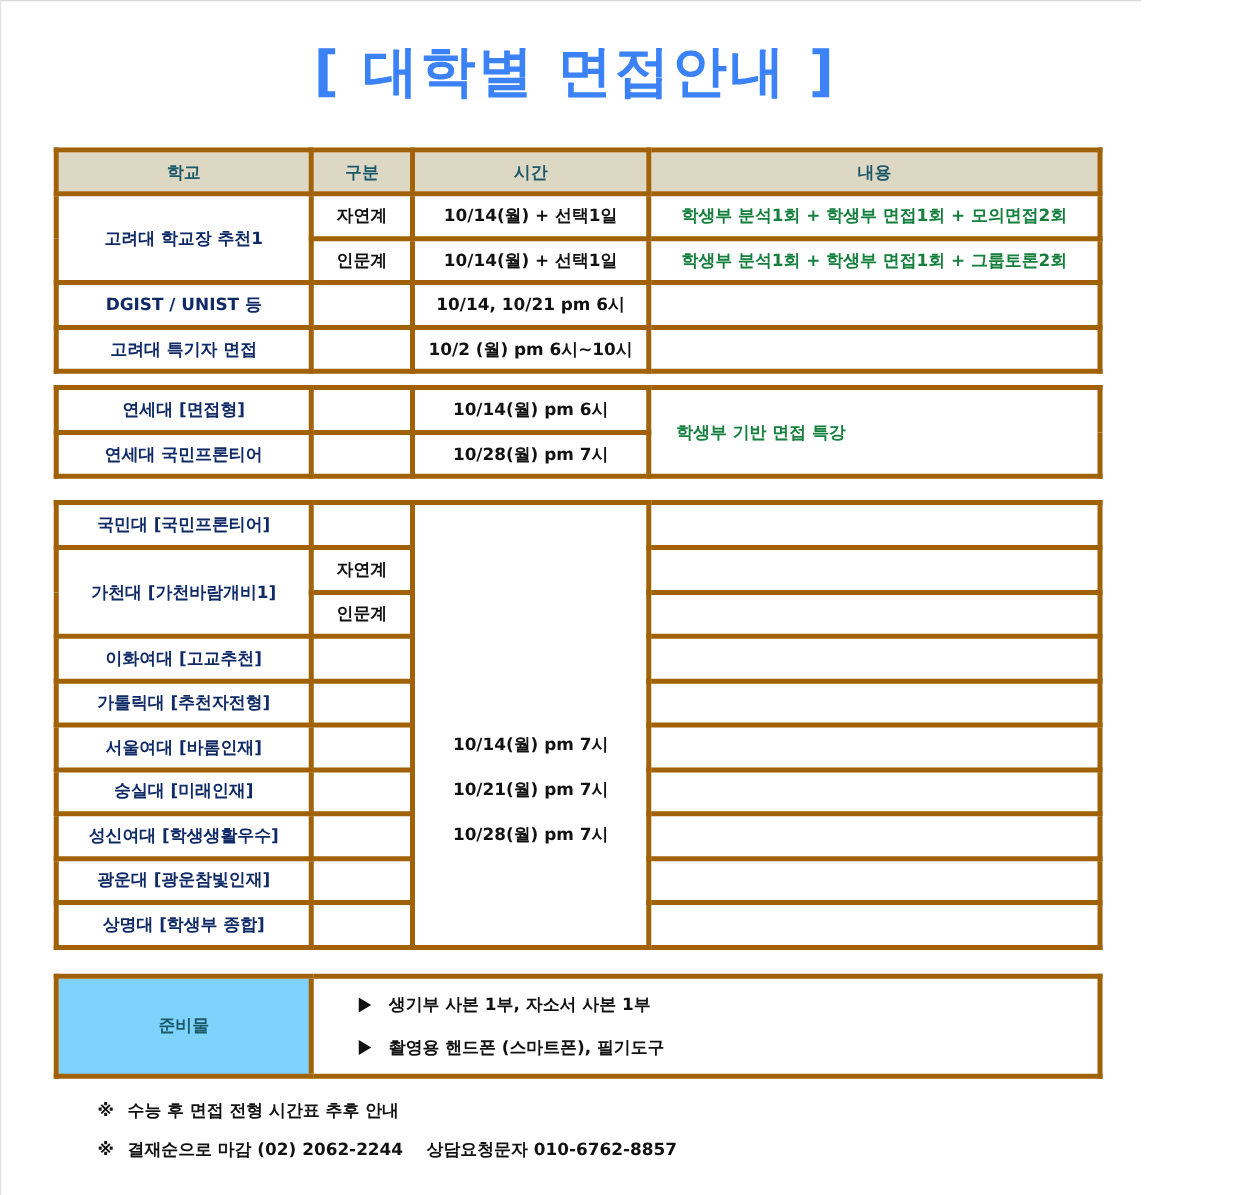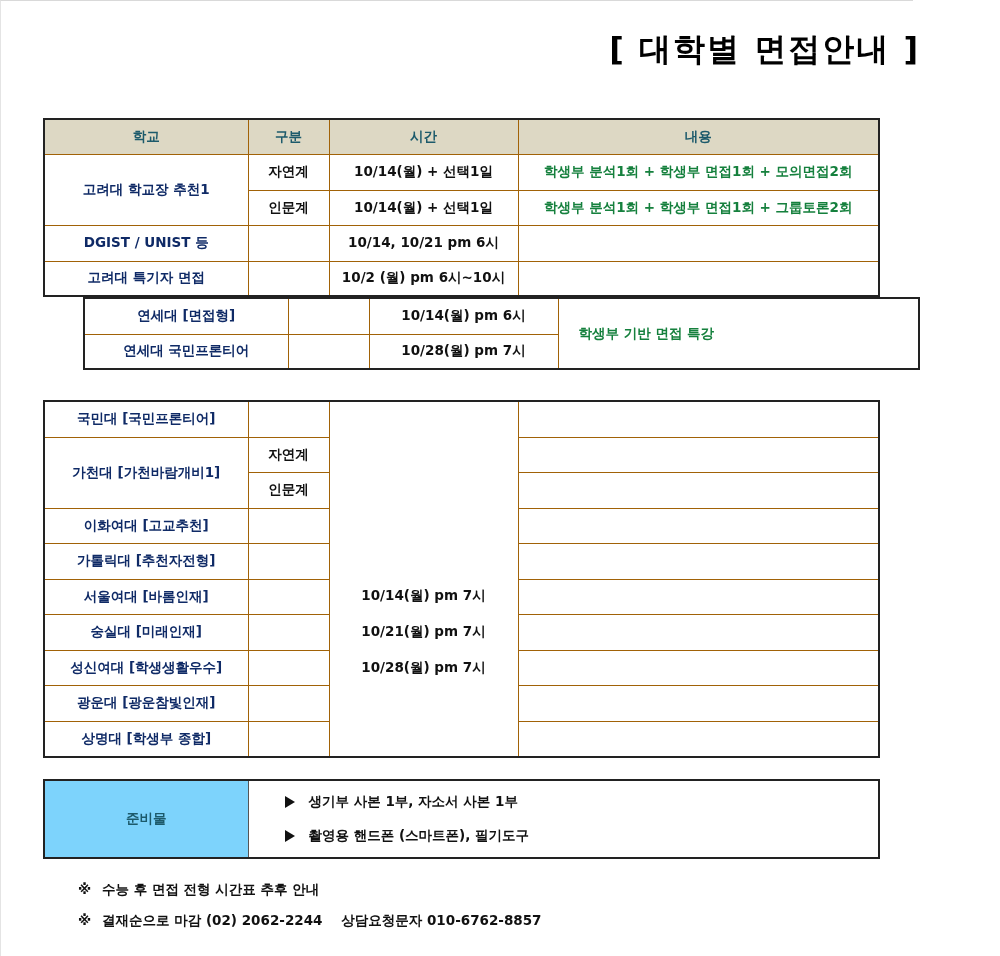--- a/index.html
+++ b/index.html
@@ -1,31 +1,31 @@
 <!DOCTYPE html>
 <html><head>
 <meta charset="utf-8">
 <style>
   * { box-sizing: border-box; margin: 0; padding: 0; }
   html, body { width: 1000px; height: 956px; background: #ffffff; overflow: hidden; }
   body { position: relative; font-family: "DejaVu Sans", "Liberation Sans", sans-serif; color: #111; }
   .page-frame { position: absolute; left: 0; top: 0; width: 913px; height: 956px; border-top: 1px solid #d9d9d9; border-left: 1px solid #e4e4e4; }
-  .title { position: absolute; left: 0; top: 28px; width: 920px; text-align: right; font-size: 32px; font-weight: bold; color: #000000; letter-spacing: 2px; }
+  .title { position: absolute; left: 0; top: 28px; width: 920px; text-align: center; font-size: 44px; font-weight: bold; color: #3b82f6; letter-spacing: 2px; }
   table.grid { position: absolute; left: 43px; width: 835px; border-collapse: collapse; table-layout: fixed; border: 2px solid #222; }
-  table.grid td, table.grid th { border: 1px solid #a16207; text-align: center; vertical-align: middle; font-size: 13.5px; font-weight: bold; padding: 4px; overflow: hidden; white-space: nowrap; }
+  table.grid td, table.grid th { border: 4px solid #a16207; text-align: center; vertical-align: middle; font-size: 13.5px; font-weight: bold; padding: 4px; overflow: hidden; white-space: nowrap; }
   table.grid .gray-h { border-top-color: #888; }
   th.hdr { background: #ddd8c4; color: #1c5a6b; font-size: 18px; height: 35px; border-bottom: 2px solid #777; }
   td.school { color: #0f2a66; font-size: 14px; }
   td.cat { color: #111; font-size: 13.5px; font-family: Liberation Mono, monospace; }
   td.time { color: #111; }
   td.content { color: #15803d; font-size: 13px; }
   td.content.left { text-align: left; padding-left: 20px; }
   .col-gray-left { border-left: 1px solid #888 !important; }
   #t1 { top: 118px; }
-  #t2 { top: 297px; margin-left: 40px; }
+  #t2 { top: 308px; }
   #t3 { top: 400px; }
   #t4 { top: 779px; }
   td.prep-label { background: #7dd3fc; color: #1c5a6b; font-size: 18px; border-right: 1px solid #555 !important; }
   td.prep-items { text-align: left; padding-left: 36px !important; }
   .prep-line { display: flex; align-items: center; height: 34px; font-size: 13.5px; font-weight: bold; color: #111; }
   .tri { display: inline-block; width: 0; height: 0; border-top: 6px solid transparent; border-bottom: 6px solid transparent; border-left: 10px solid #111; margin-right: 14px; }
   .notes { position: absolute; left: 78px; top: 878px; }
   .note { font-size: 13.5px; font-weight: bold; color: #111; height: 31px; line-height: 22px; display: flex; }
   .note .mark { width: 24px; }
   .multi-time div { height: 35.6px; line-height: 35.6px; }

